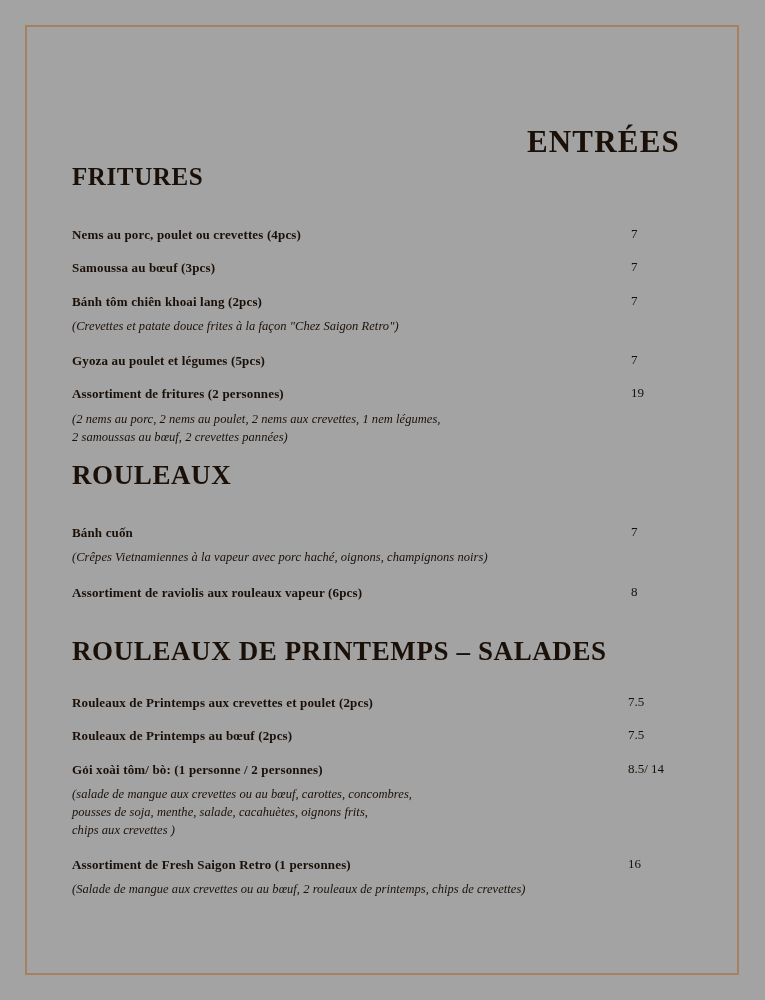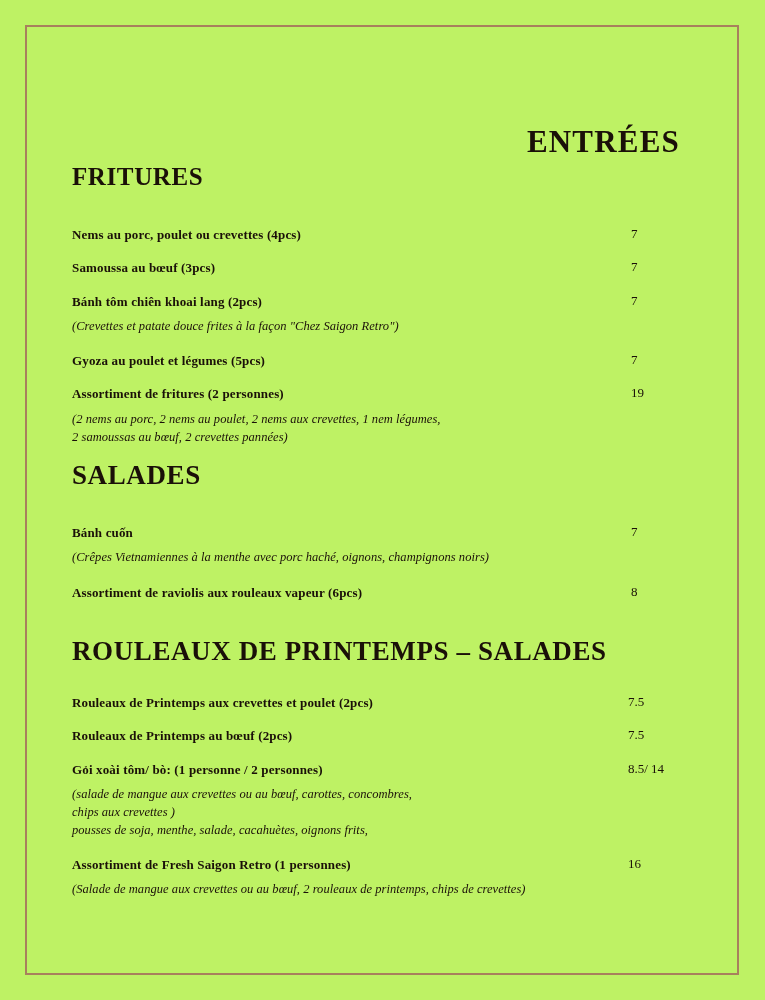--- a/index.html
+++ b/index.html
@@ -11,21 +11,21 @@
     height: 1000px;
     background: #e8b48b;
     font-family: "Liberation Serif", "DejaVu Serif", serif;
     color: #1a1008;
     overflow: hidden;
   }
   #menu-page {
     position: relative;
     width: 765px;
     height: 1000px;
-    background: #bef264;
+    background: #a3a3a3;
     box-sizing: border-box;
   }
   #page-frame {
     position: absolute;
     left: 25px;
     top: 25px;
     width: 714px;
     height: 950px;
     border: 2px solid #a8805d;
     box-sizing: border-box;
@@ -179,30 +179,30 @@
           <div class="item-desc">
             <span class="desc-line">(2 nems au porc, 2 nems au poulet, 2 nems aux crevettes, 1 nem légumes,</span>
             <span class="desc-line">2 samoussas au bœuf, 2 crevettes pannées)</span>
           </div>
         </div>
 
       </div>
     </div>
 
     <div class="section" id="section-vapeurs">
-      <div class="section-heading lg">SALADES</div>
+      <div class="section-heading lg">ROULEAUX</div>
       <div class="items">
 
         <div class="item">
           <div class="item-row">
             <span class="item-name">Bánh cuốn</span>
             <span class="item-price">7</span>
           </div>
           <div class="item-desc">
-            <span class="desc-line">(Crêpes Vietnamiennes à la menthe avec porc haché, oignons, champignons noirs)</span>
+            <span class="desc-line">(Crêpes Vietnamiennes à la vapeur avec porc haché, oignons, champignons noirs)</span>
           </div>
         </div>
 
         <div class="item">
           <div class="item-row">
             <span class="item-name">Assortiment de raviolis aux rouleaux vapeur (6pcs)</span>
             <span class="item-price">8</span>
           </div>
         </div>
 
@@ -227,22 +227,22 @@
           </div>
         </div>
 
         <div class="item">
           <div class="item-row">
             <span class="item-name">Gỏi xoài tôm/ bò: (1 personne / 2 personnes)</span>
             <span class="item-price">8.5/ 14</span>
           </div>
           <div class="item-desc">
             <span class="desc-line">(salade de mangue aux crevettes ou au bœuf, carottes, concombres,</span>
+            <span class="desc-line"> pousses de soja, menthe, salade, cacahuètes, oignons frits,</span>
             <span class="desc-line">chips aux crevettes )</span>
-            <span class="desc-line"> pousses de soja, menthe, salade, cacahuètes, oignons frits,</span>
           </div>
         </div>
 
         <div class="item">
           <div class="item-row">
             <span class="item-name">Assortiment de Fresh Saigon Retro  (1 personnes)</span>
             <span class="item-price">16</span>
           </div>
           <div class="item-desc">
             <span class="desc-line">(Salade de mangue aux crevettes ou au bœuf, 2 rouleaux de printemps, chips de crevettes)</span>

